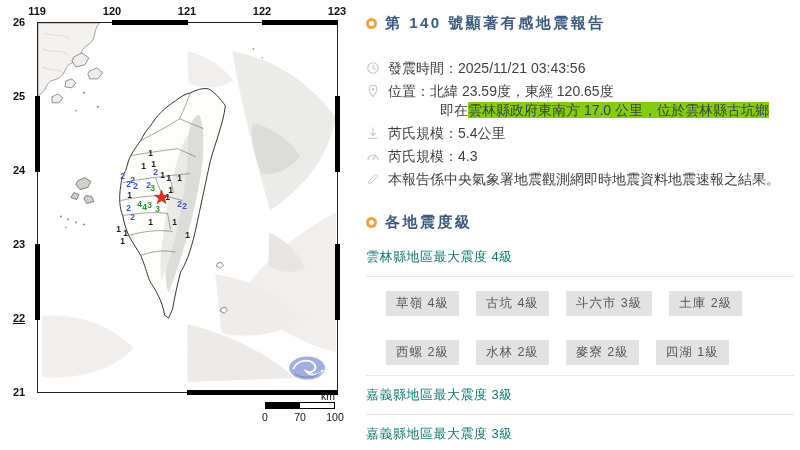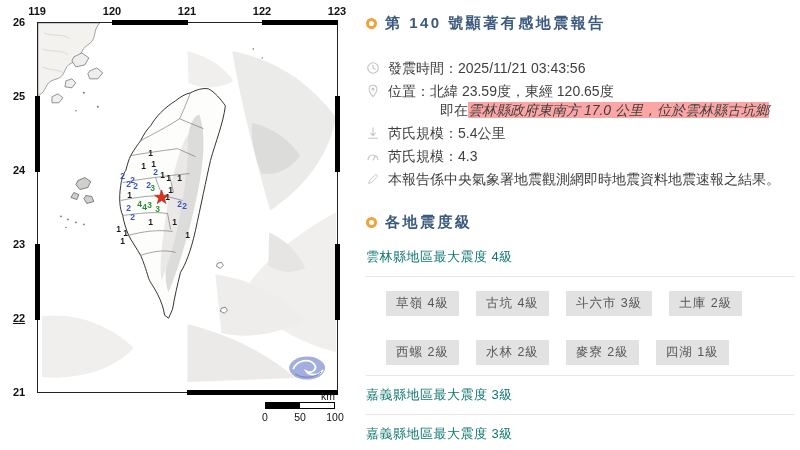--- a/index.html
+++ b/index.html
@@ -37,21 +37,21 @@
     font-size:15px; font-weight:bold; letter-spacing:2.5px; }
   .section-title.first { margin:6px 0 26px 0; }
   .section-title.second { margin:24px 0 6px 0; }
   .bullet { width:11px; height:11px; border:3px solid #f0a23c; border-radius:50%;
     flex:none; background:#fff; }
   .detail-row { display:flex; gap:8px; font-size:14px; line-height:19px;
     margin-bottom:4px; color:#3f3f3f; }
   .d-icon { width:14px; height:14px; color:#c4c4c4; flex:none; margin-top:2px; }
   .d-icon svg { width:14px; height:14px; display:block; }
   .d-sub { margin-left:52px; }
-  .hl { background:#fca5a5;font-style:italic; }
+  .hl { background:#84cc16; }
   .group-header { font-size:13px; color:#0f766e; padding:10px 0; letter-spacing:0.5px; }
   .divider { border-top:1px solid #e7e7e7; }
   .badges { display:flex; flex-wrap:wrap; gap:24px 17px; padding:14px 0 10px 20px; }
   .badge { background:#e2e2e2; color:#575757; font-size:12.5px; padding:4px 10px;
     letter-spacing:1px; white-space:nowrap; }
 </style>
 </head>
 <body>
 
 <div class="page">
@@ -176,21 +176,21 @@
 
     <div id="tick-layer"></div>
 
     <div class="scalebar">
       <span class="km">km</span>
       <div class="bar">
         <div class="bar-black"></div>
       </div>
       <div class="bar-labels">
         <span class="t0">0</span>
-        <span class="t1">50</span>
+        <span class="t1">70</span>
         <span class="t2">100</span>
       </div>
     </div>
   <span class="xtick" style="left: 37px;">119</span>
       <span class="xtick" style="left: 112px;">120</span>
       <span class="xtick" style="left: 187px;">121</span>
       <span class="xtick" style="left: 262px;">122</span>
       <span class="xtick" style="left: 337px;">123</span>
       <span class="ytick" style="top: 22px;">26</span>
       <span class="ytick" style="top: 96px;">25</span>

